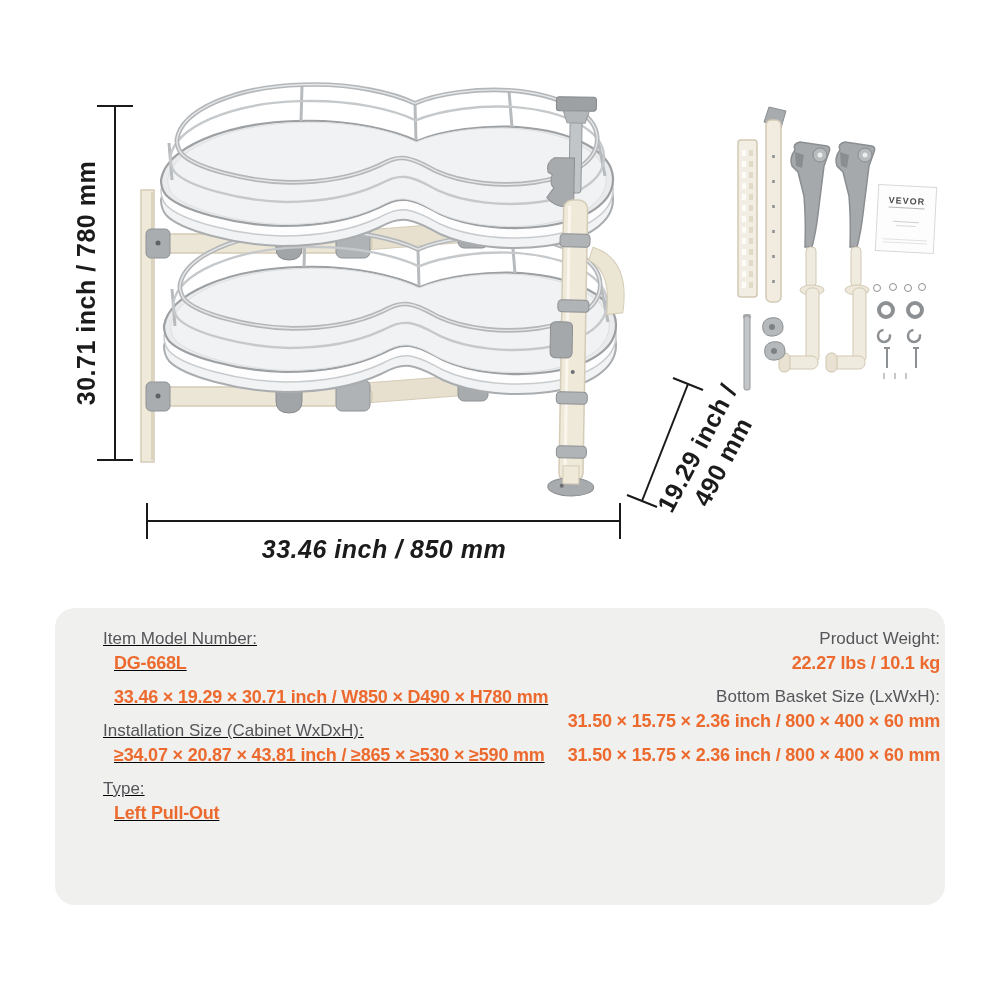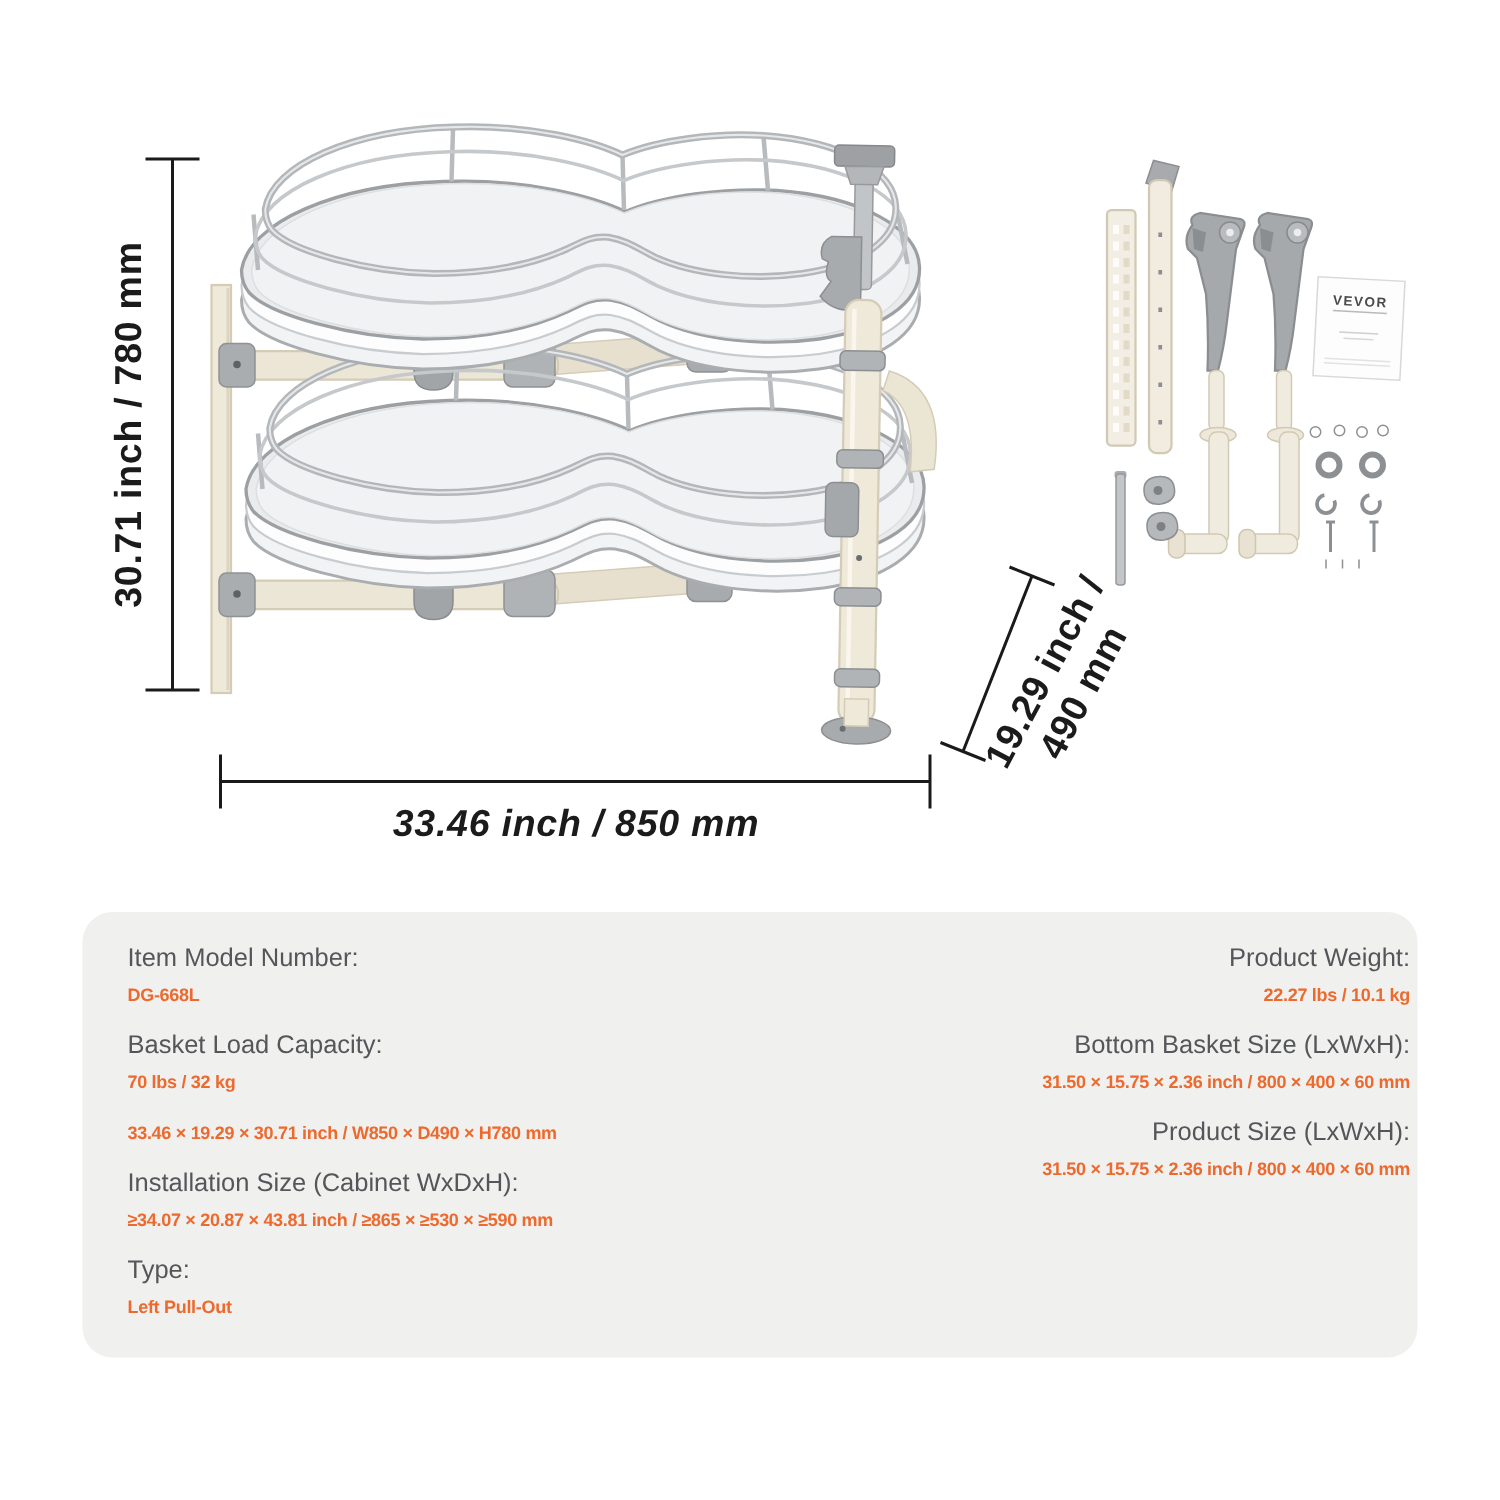--- a/index.html
+++ b/index.html
@@ -13,26 +13,26 @@
 
   .dim-label { position:absolute; font-weight:bold; color:#1b1b1b; font-size:25px;
                letter-spacing:0.5px; text-align:center; white-space:nowrap; }
   .dim-height { left:-74px; top:268px; width:320px; height:30px; line-height:30px; transform:rotate(-90deg); }
   .dim-width  { left:224px; top:534px; width:320px; height:30px; line-height:30px;font-style:italic; }
   .dim-depth  { left:615px; top:426px; width:190px; line-height:29px; transform:rotate(-62deg); }
 
   .spec-panel { position:absolute; left:55px; top:608px; width:890px; height:297px;
                 background:#f0f0ee; border-radius:20px; }
   .spec-col { position:absolute; top:19px; }
-  .spec-col-left  { left:30px; width:450px; }
+  .spec-col-left  { left:48px; width:450px;text-decoration:underline; }
   .spec-col-right { left:485px; width:400px;text-align:right; }
   .spec-row { margin-bottom:10px; }
   .spec-label { font-size:17px; color:#55565a; line-height:23px; }
-  .spec-value { font-size:12px; font-weight:bold; color:#ed6a2f; line-height:24px; margin-top:1px;
-                letter-spacing:-0.2px; white-space:nowrap; }
+  .spec-value { font-size:18px; font-weight:bold; color:#ed6a2f; line-height:24px; margin-top:1px;
+                letter-spacing:-0.2px; white-space:nowrap;margin-left:11px; }
 </style>
 </head>
 <body>
 
 <div class="canvas">
 
   <svg class="illustration-svg" viewBox="40 80 670 510">
     <defs>
       <path id="kidney" d="M161,180 C166,148 224,123 296,121 C352,119 396,131 417,141
         C443,130 484,125 518,127 C574,131 612,152 613,178 C614,203 586,220 546,226
@@ -202,24 +202,20 @@
     </g>
   </svg>
 
   <div class="spec-panel">
     <div class="spec-col spec-col-left">
       <div class="spec-row">
         <div class="spec-label">Item Model Number:</div>
         <div class="spec-value">DG-668L</div>
       </div>
       <div class="spec-row">
-        <div class="spec-label">Basket Load Capacity:</div>
-        <div class="spec-value">70 lbs / 32 kg</div>
-      </div>
-      <div class="spec-row">
         <div class="spec-value">33.46 × 19.29 × 30.71 inch / W850 × D490 × H780 mm</div>
       </div>
       <div class="spec-row">
         <div class="spec-label">Installation Size (Cabinet WxDxH):</div>
         <div class="spec-value">≥34.07 × 20.87 × 43.81 inch / ≥865 × ≥530 × ≥590 mm</div>
       </div>
       <div class="spec-row">
         <div class="spec-label">Type:</div>
         <div class="spec-value">Left Pull-Out</div>
       </div>
@@ -227,19 +223,18 @@
     <div class="spec-col spec-col-right">
       <div class="spec-row">
         <div class="spec-label">Product Weight:</div>
         <div class="spec-value">22.27 lbs / 10.1 kg</div>
       </div>
       <div class="spec-row">
         <div class="spec-label">Bottom Basket Size (LxWxH):</div>
         <div class="spec-value">31.50 × 15.75 × 2.36 inch / 800 × 400 × 60 mm</div>
       </div>
       <div class="spec-row">
-        <div class="spec-label">Product Size (LxWxH):</div>
         <div class="spec-value">31.50 × 15.75 × 2.36 inch / 800 × 400 × 60 mm</div>
       </div>
     </div>
   </div>
 
 </div>
 
 </body></html>

